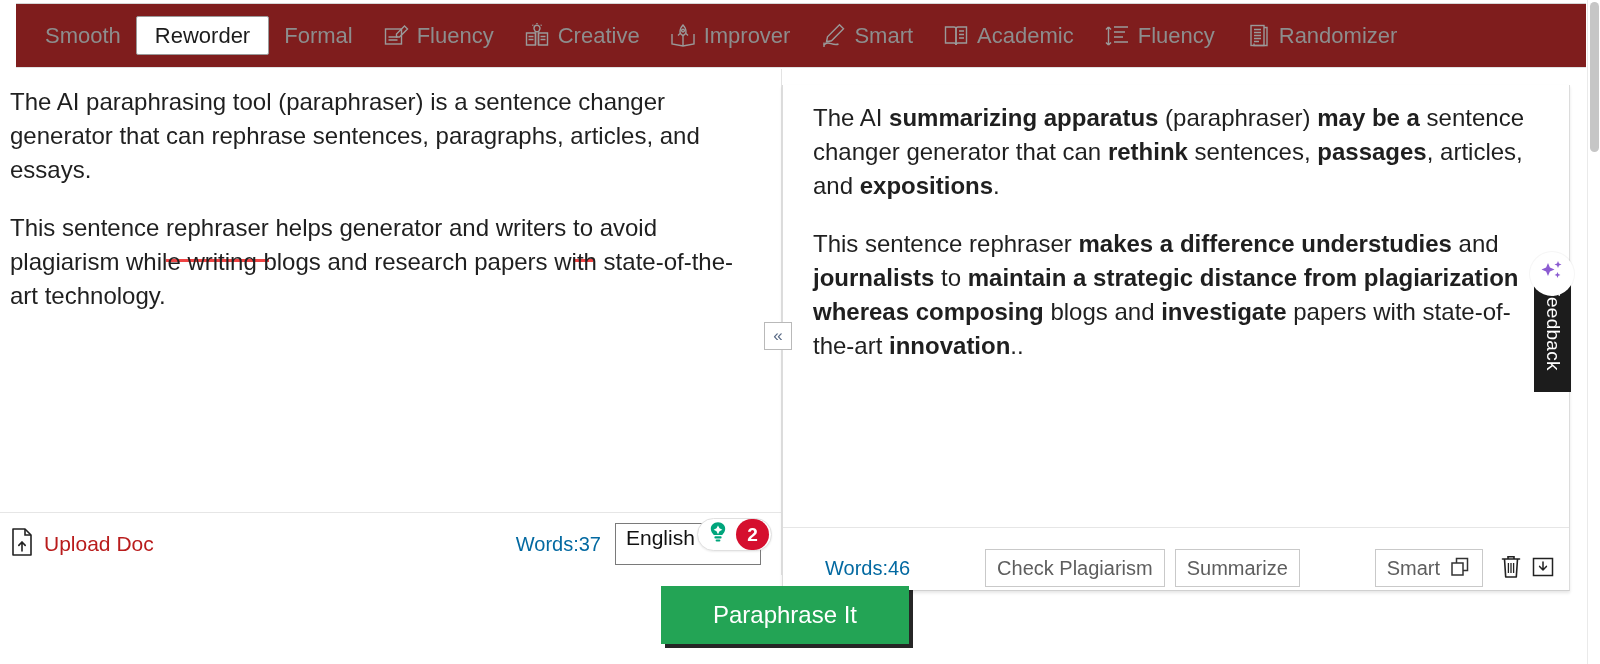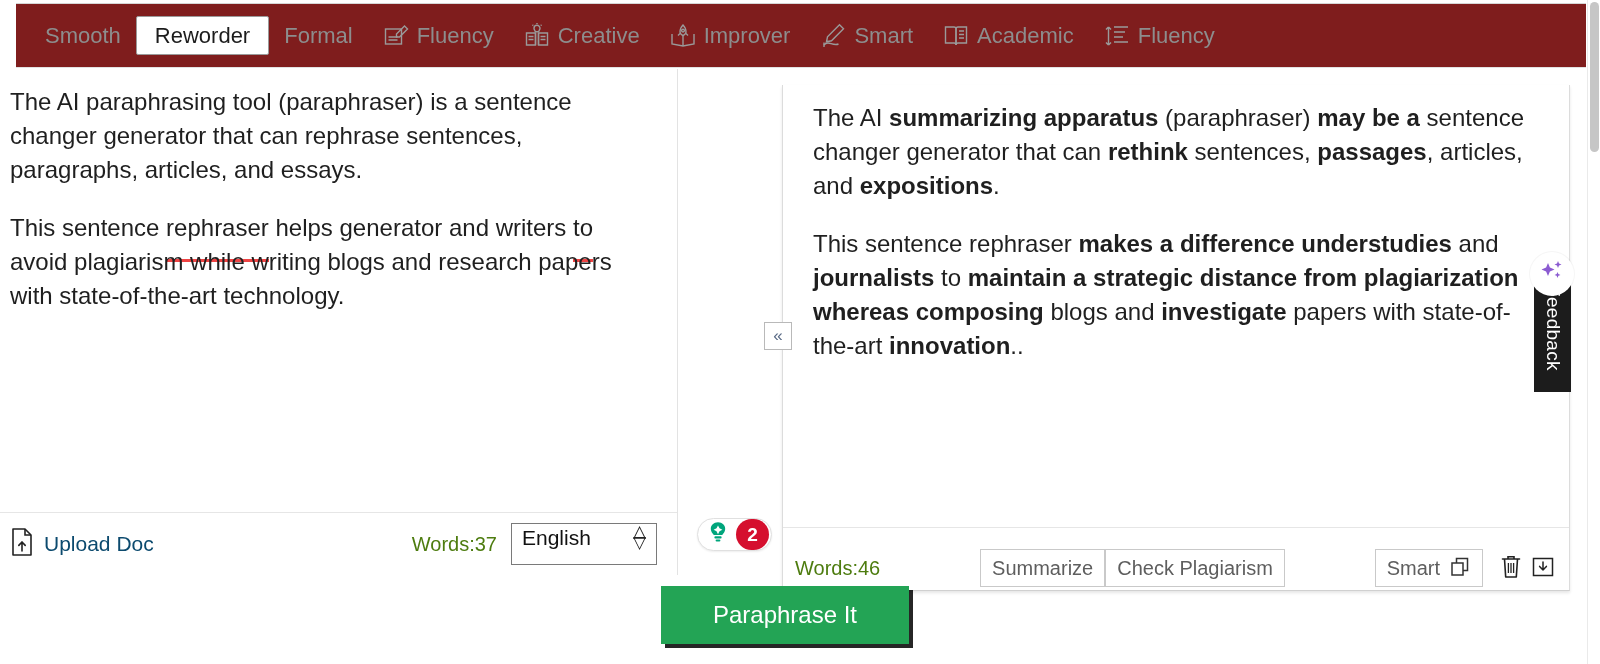--- a/index.html
+++ b/index.html
@@ -72,21 +72,21 @@
     left: 0;
     top: 69px;
     width: 1570px;
     height: 506px;
   }
 
   .pane-left {
     position: absolute;
     left: 0;
     top: 0;
-    width: 678px;
+    width: 782px;
     height: 506px;
     background: #ffffff;
     border-right: 1px solid #e3e3e3;
   }
 
   .pane-right {
     position: absolute;
     left: 782px;
     top: 16px;
     width: 788px;
@@ -184,28 +184,29 @@
     background: #ffffff;
   }
   .pane-left .pane-foot { padding: 0 20px 0 10px; }
   .pane-right .pane-foot { padding: 18px 10px 0 12px; }
 
   .upload {
     display: flex;
     align-items: center;
     gap: 10px;
     font-size: 21px;
-    color: #0c4a6e;
+    color: #b91c1c;
     cursor: pointer;
   }
 
   .wordcount {
     font-size: 20px;
-    color: #4d7c0f;
+    color: #0369a1;
     white-space: nowrap;
+    margin-left: 30px;
   }
 
   .lang-select {
     margin-left: 14px;
     width: 146px;
     height: 42px;
     border: 1px solid #7a7a7a;
     background: #ffffff;
     display: flex;
     align-items: center;
@@ -400,20 +401,30 @@
         <span>Academic</span>
       </div>
       <div class="tab">
         <span class="tab-icon">
           <svg width="26" height="26" viewBox="0 0 26 26">
             <path d="M10 4 h14 M10 9 h11 M10 14 h9 M10 19 h14" stroke="#9a9a9a" stroke-width="1.4" fill="none"></path>
             <path d="M4.5 4 v18 M4.5 4 l-2.5 2.6 M4.5 4 l2.5 2.6 M4.5 22 l-2.5 -2.6 M4.5 22 l2.5 -2.6" stroke="#9a9a9a" stroke-width="1.4" fill="none"></path>
           </svg>
         </span>
         <span>Fluency</span>
+      </div>
+      <div class="tab">
+        <span class="tab-icon">
+          <svg width="26" height="26" viewBox="0 0 26 26">
+            <rect x="6" y="2.5" width="13" height="20" stroke="#9a9a9a" stroke-width="1.4" fill="none"></rect>
+            <path d="M19 4.5 h3 v18 h-13 v-2" stroke="#9a9a9a" stroke-width="1.4" fill="none"></path>
+            <path d="M9 6.5 h7 M9 9.5 h7 M9 12.5 h7 M9 15.5 h7 M9 18.5 h5" stroke="#9a9a9a" stroke-width="1.4" fill="none"></path>
+          </svg>
+        </span>
+        <span>Randomizer</span>
       </div>
     </div>
 
   <div class="panes">
 
     <div class="pane-left">
       <div class="pane-body">
         <div class="editor-text">
           <p id="lp1"><span>The AI paraphrasing tool (paraphraser) is a sentence changer generator that can rephrase sentences, paragraphs, articles, and essays.</span></p>
           <p id="lp2"><span>This sentence </span><span class="err">rephraser</span><span> helps generator and writers </span><span class="err">to</span><span> avoid plagiarism while writing blogs and research papers with state-of-the-art technology.</span></p>
@@ -449,25 +460,25 @@
           <p id="rp1"><span>The AI </span><b>summarizing apparatus</b><span> (paraphraser) </span><b>may be a</b><span> sentence changer generator that can </span><b>rethink</b><span> sentences, </span><b>passages</b><span>, articles, and </span><b>expositions</b><span>.</span></p>
           <p id="rp2"><span>This sentence rephraser </span><b>makes a difference understudies</b><span> and </span><b>journalists</b><span> to </span><b>maintain a strategic distance from plagiarization whereas composing</b><span> blogs and </span><b>investigate</b><span> papers with state-of-the-art </span><b>innovation</b><span>..</span></p>
         </div>
       </div>
 
       <div class="pane-foot">
         <div class="wordcount">Words:46</div>
 
         <div class="spacer"></div>
 
+        <button class="ghost-btn">
+          <span>Check Plagiarism</span>
+        </button>
         <button class="ghost-btn" style="margin-left:10px;">
           <span>Summarize</span>
-        </button>
-        <button class="ghost-btn">
-          <span>Check Plagiarism</span>
         </button>
 
         <div class="spacer"></div>
 
         <button class="ghost-btn">
           <span>Smart</span>
           <span class="tab-icon" style="width:22px;height:22px;flex:0 0 22px;">
             <svg width="20" height="20" viewBox="0 0 20 20">
               <rect x="6.5" y="1.5" width="11" height="12" fill="#fff" stroke="#333" stroke-width="1.5"></rect>
               <rect x="2" y="6" width="11" height="12" fill="#fff" stroke="#333" stroke-width="1.5"></rect>

